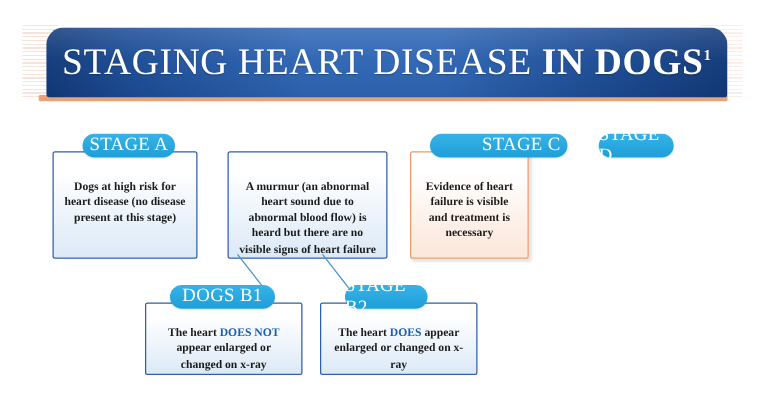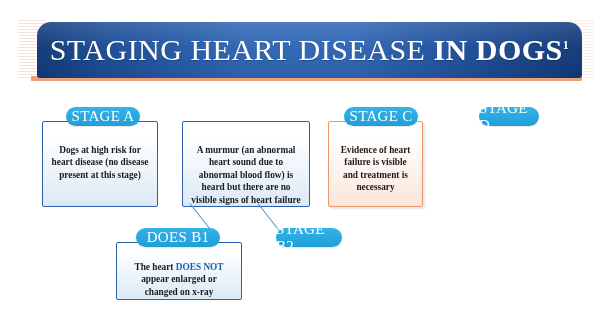--- a/index.html
+++ b/index.html
@@ -180,32 +180,35 @@
     <span>STAGE A</span>
   </div>
 
   <div class="card blue" style="left:182px; top:121px; width:128px; height:86px;">
     <div class="card-body">A murmur (an abnormal heart sound due to abnormal blood flow) is heard but there are no visible signs of heart failure</div>
   </div>
 
   <div class="card orange" style="left:328px; top:121px; width:95px; height:86px;">
     <div class="card-body">Evidence of heart failure is visible and treatment is necessary</div>
   </div>
-  <div class="pill" style="left:344px; top:107px; width:74px;">
+  <div class="pill" style="left:344px; top:107px; width:74px;padding-left:36px;">
     <span>STAGE C</span>
   </div>
 
   <div class="pill" style="left:479px; top:107px; width:60px;">
     <span>STAGE D</span>
   </div>
 
   <div class="card blue" style="left:116px; top:242px; width:126px; height:58px;">
     <div class="card-body" style="top:18px;"><span>The heart </span><span class="hl">DOES NOT</span><span> appear enlarged or changed on x-ray</span></div>
   </div>
   <div class="pill" style="left:136px; top:228px; width:84px;">
-    <span>DOES B1</span>
-  </div>
-
+    <span>DOGS B1</span>
+  </div>
+
+  <div class="card blue" style="left:256px; top:242px; width:126px; height:58px;">
+    <div class="card-body" style="top:18px;"><span>The heart </span><span class="hl">DOES</span><span> appear enlarged or changed on x-ray</span></div>
+  </div>
   <div class="pill" style="left:276px; top:228px; width:66px;">
     <span>STAGE B2</span>
   </div>
 
 </div>
 
 </body></html>

